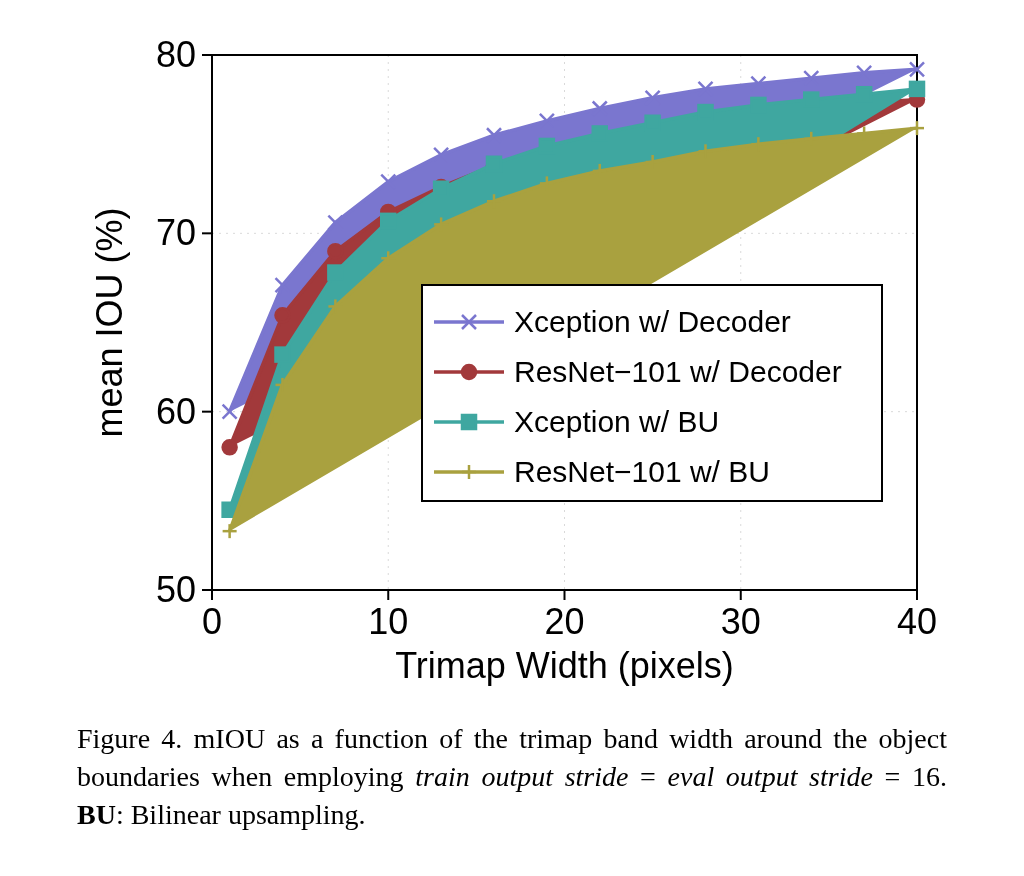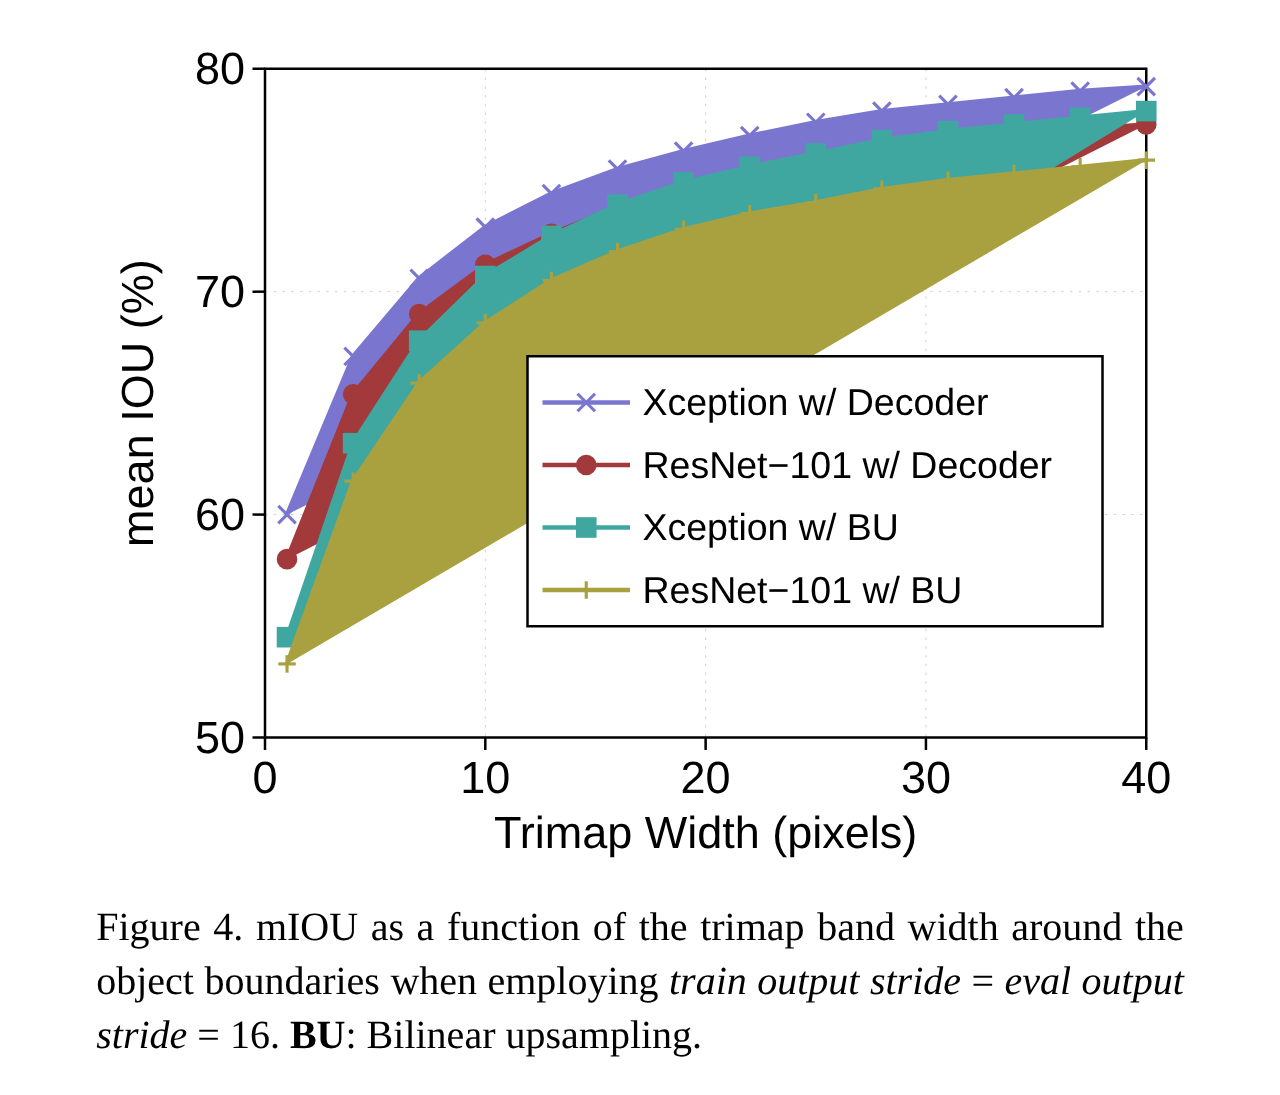--- a/index.html
+++ b/index.html
@@ -54,21 +54,21 @@
     stroke-width: 2;
   }
   .legend-text {
     font-family: "Helvetica Neue", Arial, sans-serif;
     font-size: 30px;
     fill: #000;
   }
   .caption {
     width: 870px;
     margin: 10px auto 0;
-    font-size: 32px;
+    font-size: 28px;
     line-height: 1.35;
     color: #000;
     text-align: justify;
   }
   .caption .bold { font-weight: bold; }
   .caption .ital { font-style: italic; }
 </style>
 </head>
 <body>
 

